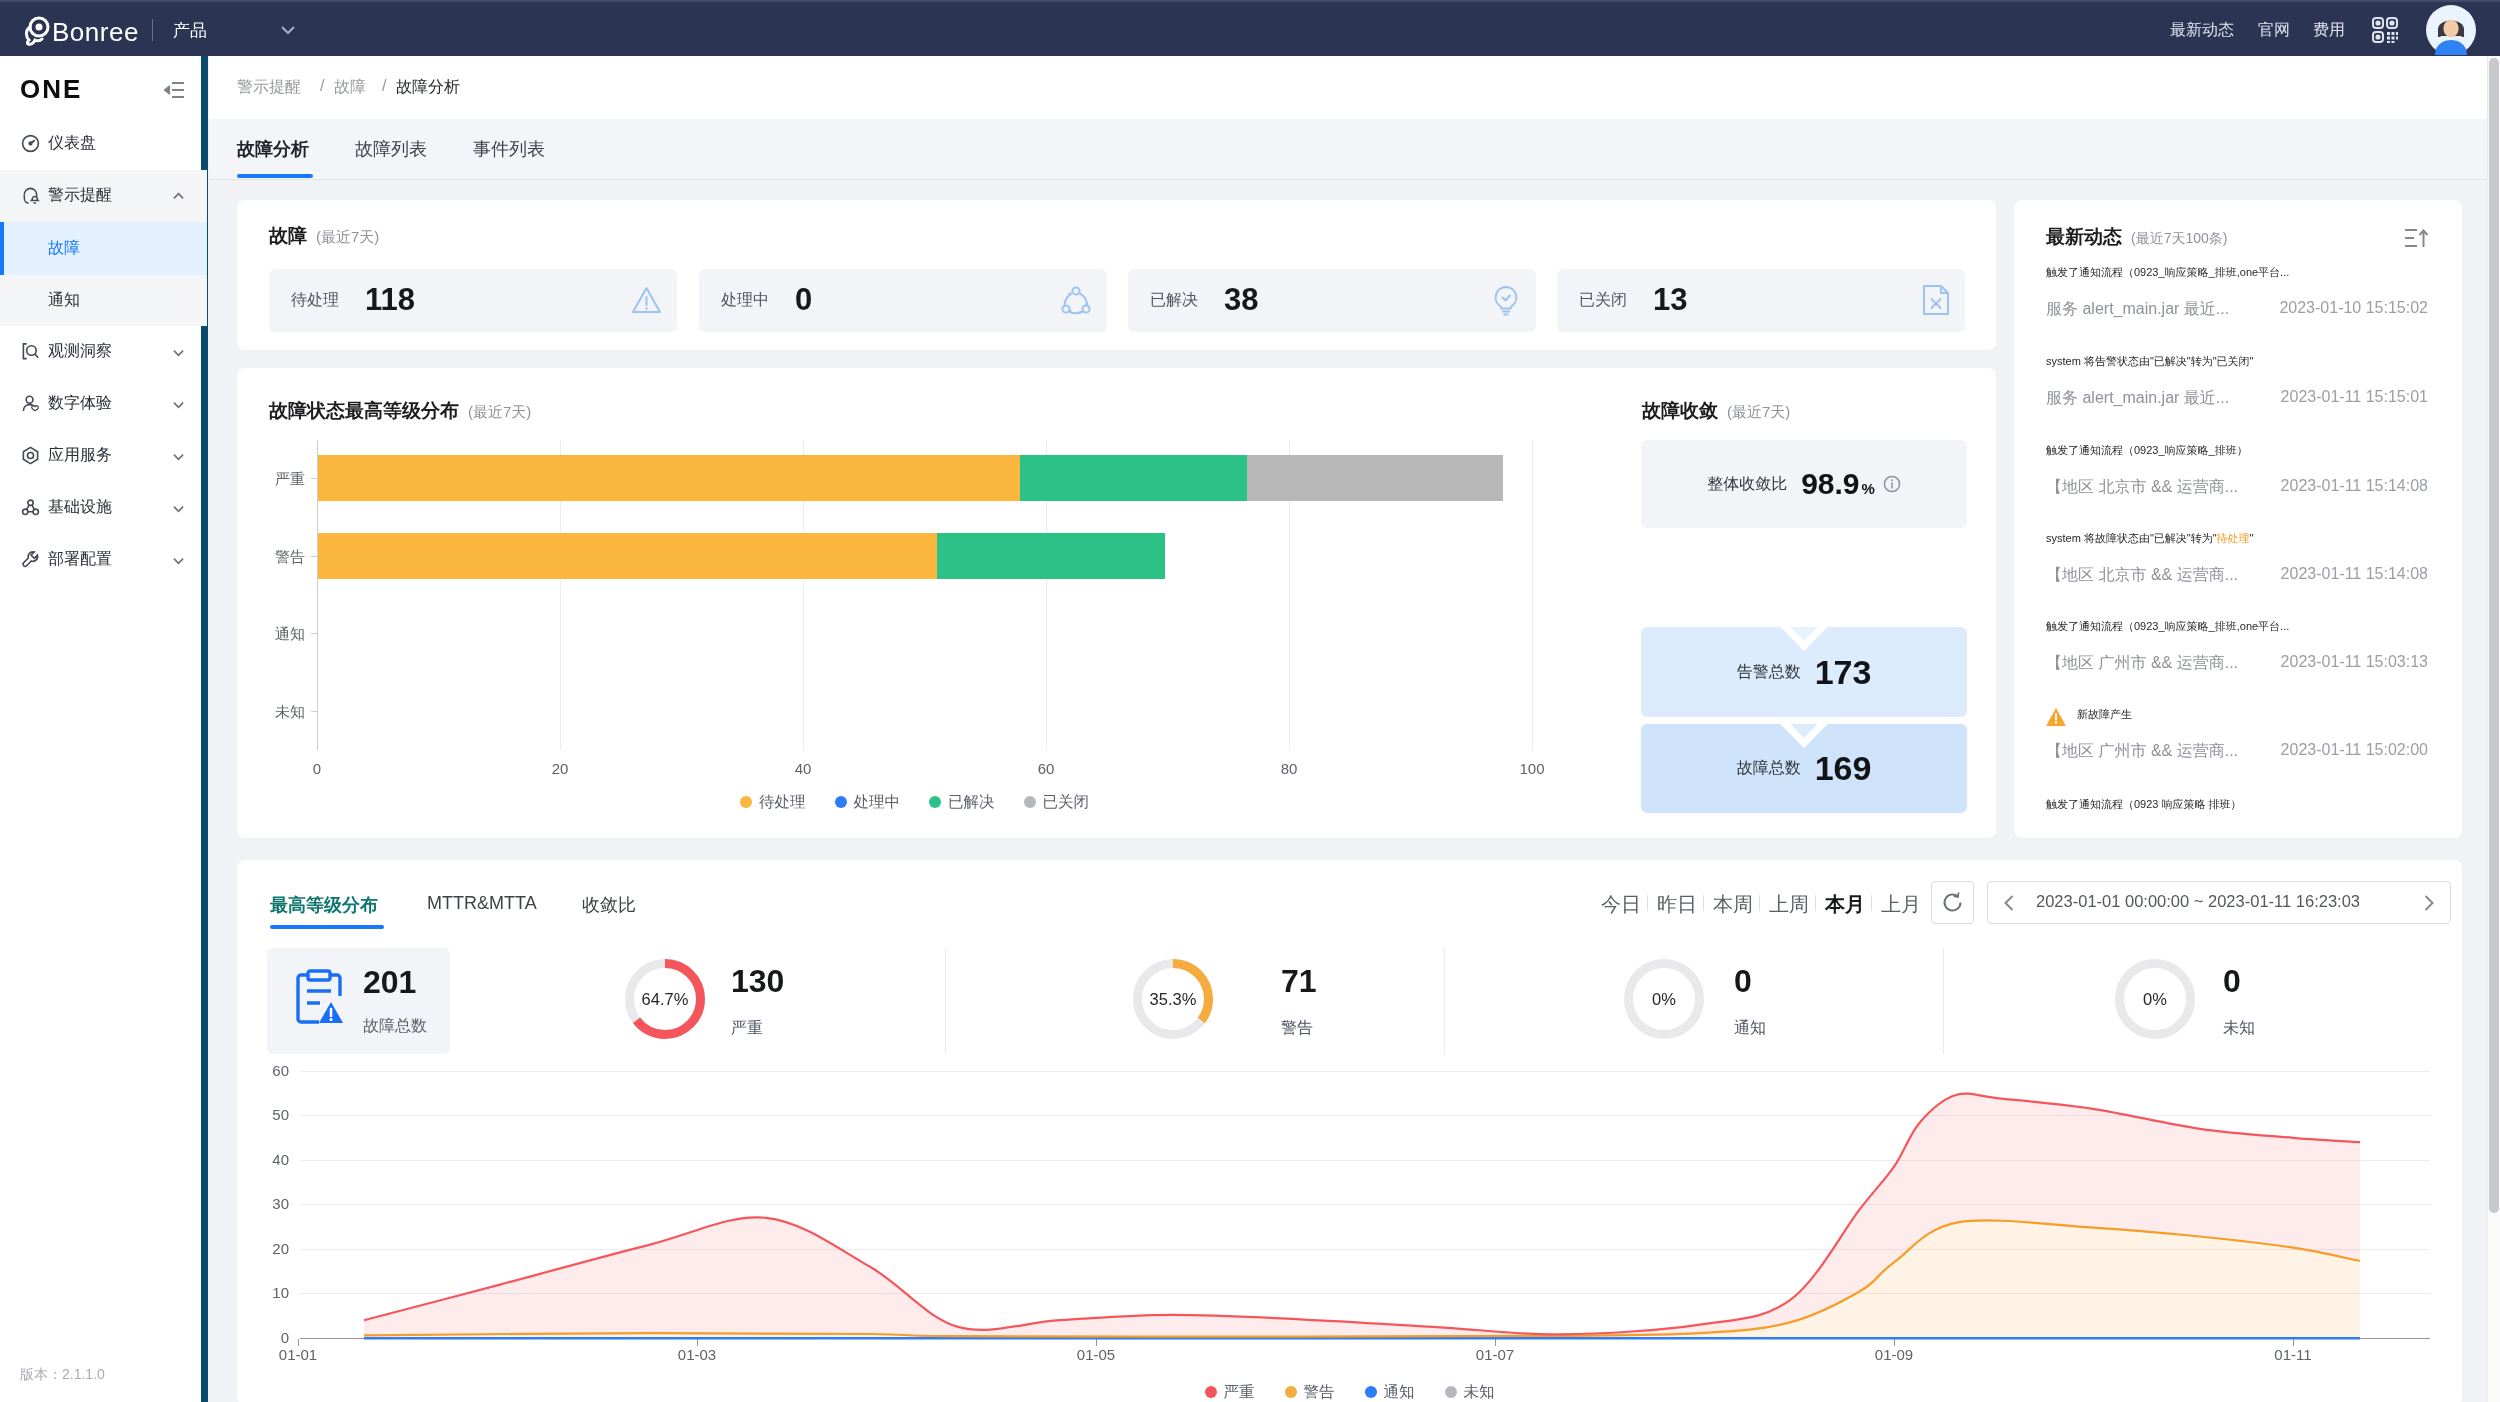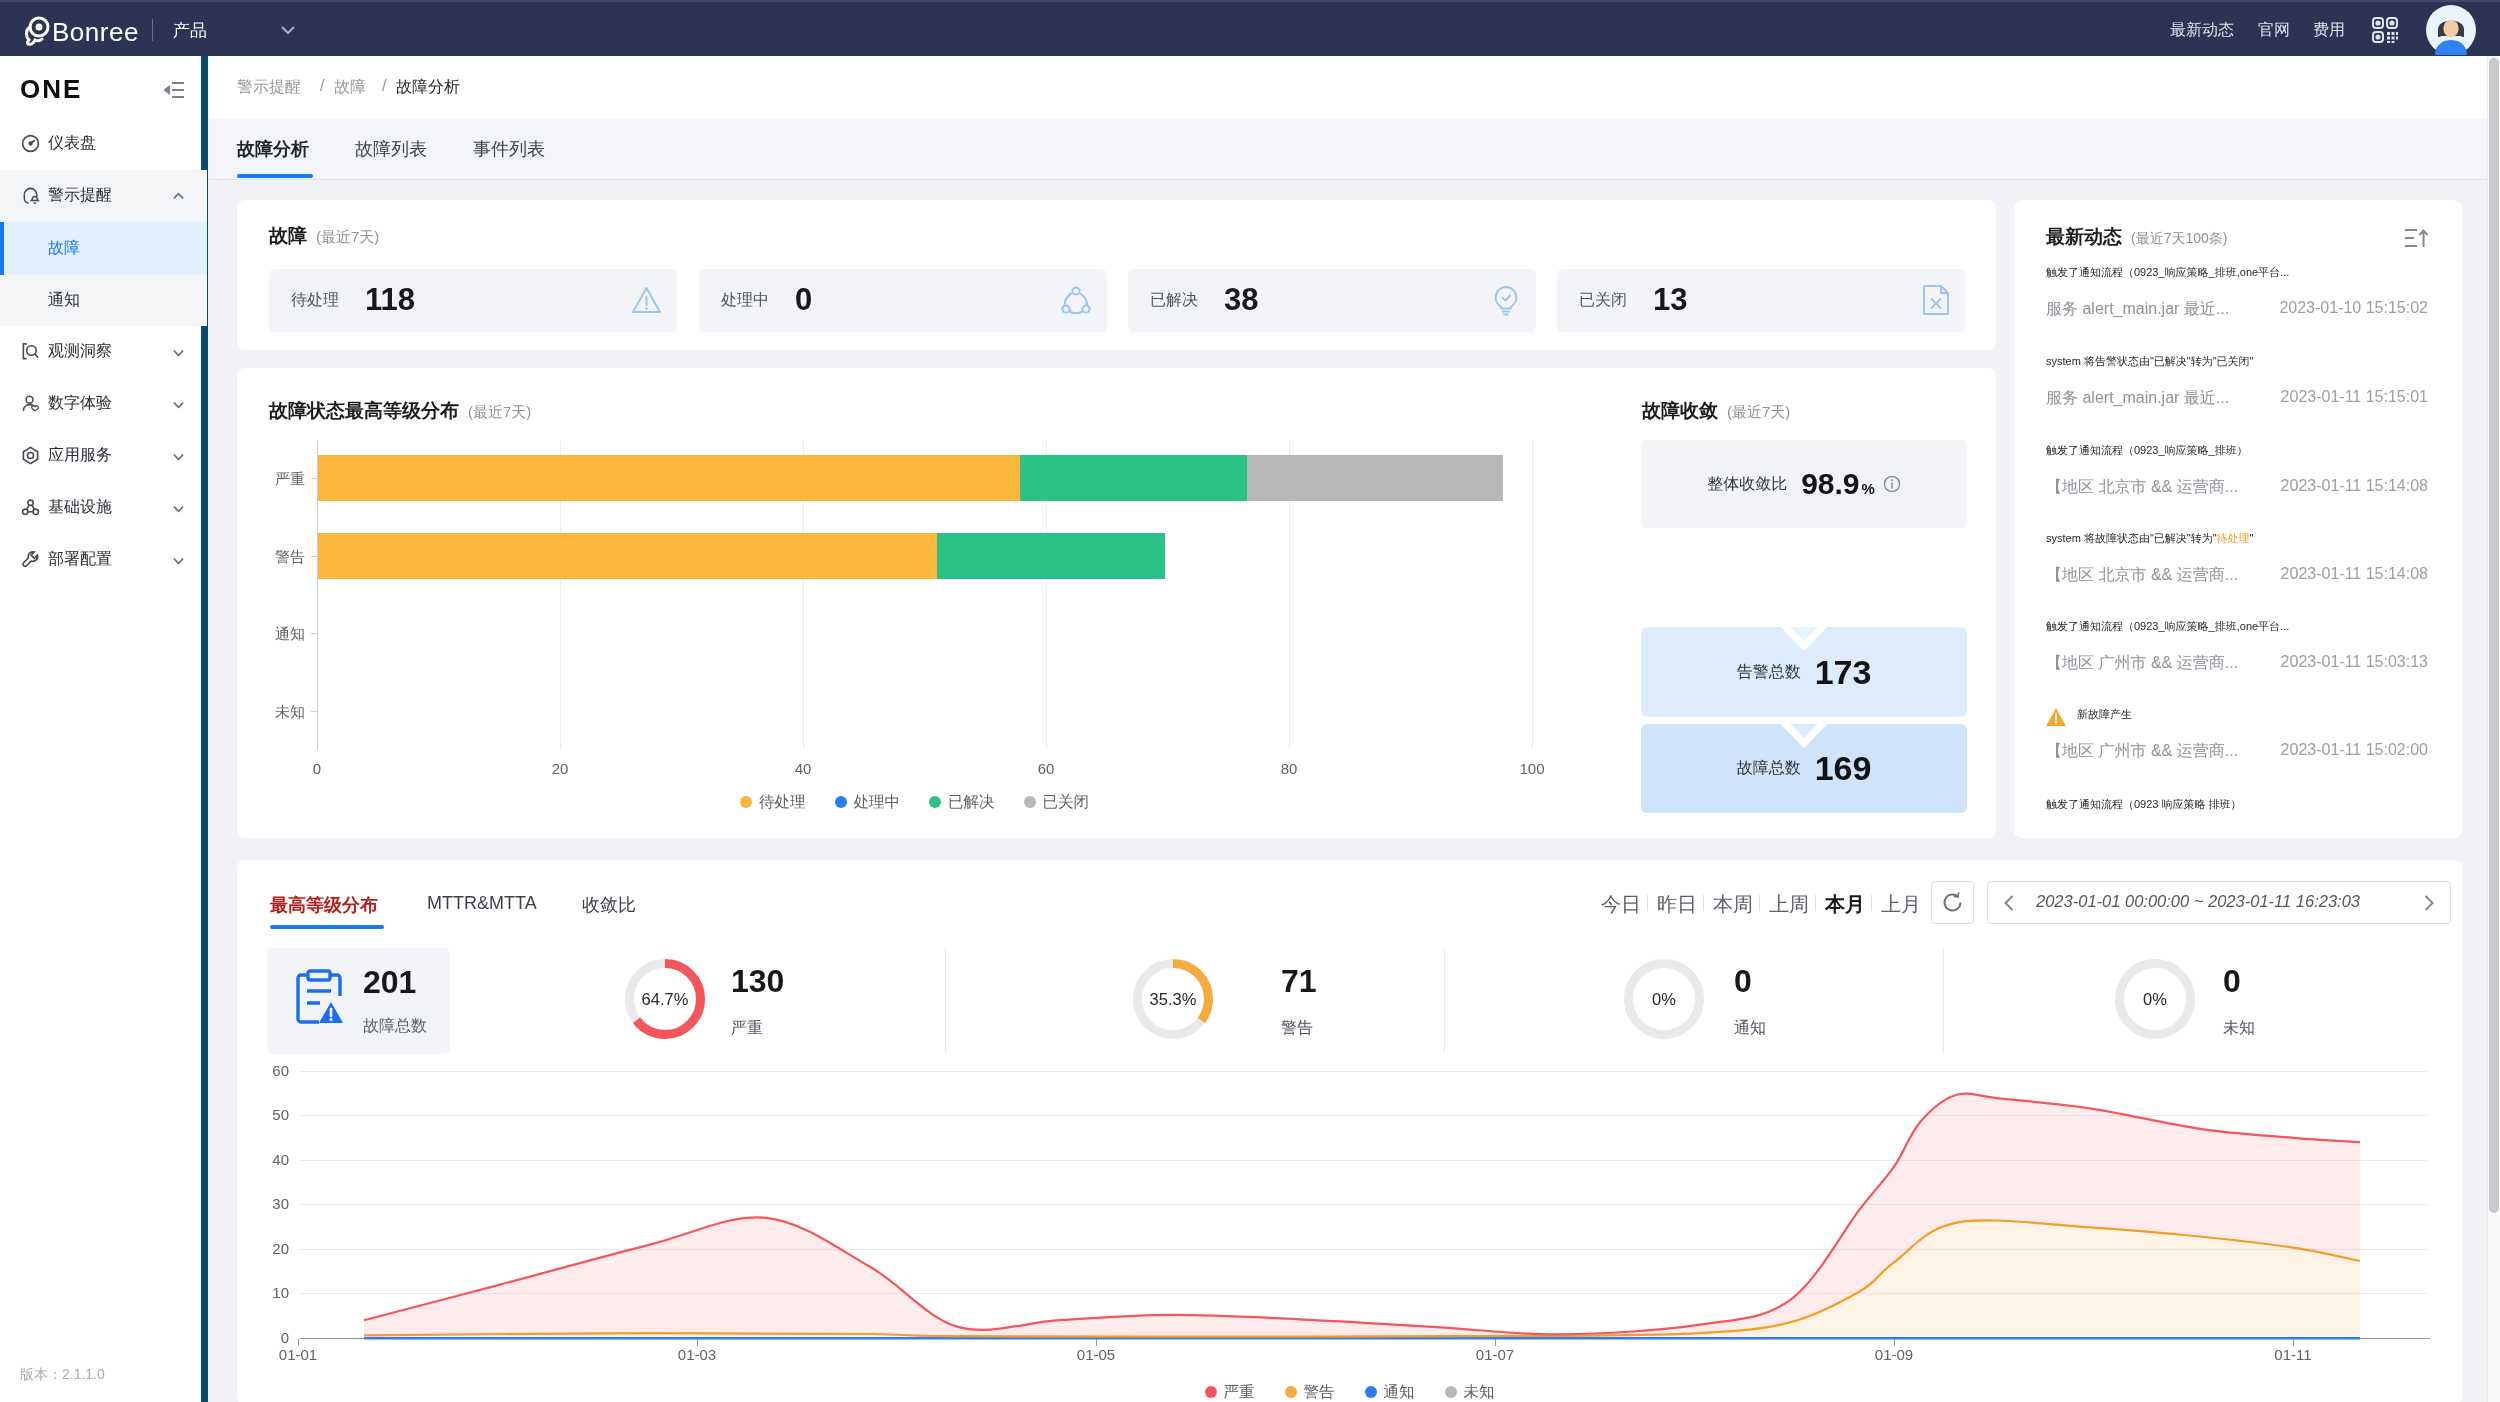--- a/index.html
+++ b/index.html
@@ -364,42 +364,42 @@
         </svg>
     <div class="l1" style="margin-left:31px;">新故障产生</div>
         <div class="l2" style="width:215px;overflow:hidden;">【地区 广州市 &amp;&amp; 运营商...</div>
         <div class="tm">2023-01-11 15:02:00</div>
       </div>
   <div class="fitem" style="top:597px;">
         <div class="l1">触发了通知流程（0923 响应策略 排班）</div>
       </div>
 </div>
 <div class="card" id="card5">
-  <span class="ttab" style="left:33px;top:33px;color:#b91c1c;font-weight:700;">最高等级分布</span>
+  <span class="ttab" style="left:33px;top:33px;color:#0f766e;font-weight:700;">最高等级分布</span>
   <span class="ttab" style="left:190px;top:33px;">MTTR&amp;MTTA</span>
   <span class="ttab" style="left:345px;top:33px;">收敛比</span>
   <div style="position:absolute;left:33px;top:65px;width:114px;height:4px;background:#1677ff;border-radius:2px;"></div>
   <span class="qlink" style="left:1364px;">今日</span>
       <div class="qsep" style="left:1410px;"></div>
   <span class="qlink" style="left:1420px;">昨日</span>
       <div class="qsep" style="left:1466px;"></div>
   <span class="qlink" style="left:1476px;">本周</span>
       <div class="qsep" style="left:1522px;"></div>
   <span class="qlink" style="left:1532px;">上周</span>
       <div class="qsep" style="left:1578px;"></div>
   <span class="qlink" style="left:1588px;color:#17181a;font-weight:700;">本月</span>
       <div class="qsep" style="left:1634px;"></div>
   <span class="qlink" style="left:1644px;">上月</span>
   <div style="position:absolute;left:1694px;top:21px;width:43px;height:43px;border:1px solid #d9dce1;border-radius:4px;">
     <svg style="position:absolute;left:10px;top:10px;" width="21" height="21" viewBox="0 0 21 21" fill="none" stroke="#6d727a" stroke-width="2">
           <path d="M18.5 10.5 a8 8 0 1 1 -2.8 -6.1"></path>
           <path d="M16.5 0.5 L16 5 L11.8 4" stroke-width="1.8"></path>
         </svg>
   </div>
-  <div style="position:absolute;left:1750px;top:21px;width:464px;height:43px;border:1px solid #d9dce1;border-radius:4px;font-style:italic;">
+  <div style="position:absolute;left:1750px;top:21px;width:464px;height:43px;border:1px solid #d9dce1;border-radius:4px;">
     <svg style="position:absolute;left:16px;top:13px;" width="10" height="16" viewBox="0 0 10 16">
           <path d="M8.5 1 L1.5 8 L8.5 15" stroke="#85888f" stroke-width="2" fill="none"></path>
         </svg>
     <span style="position:absolute;left:48px;top:10px;font-size:16.5px;color:#54575e;">2023-01-01 00:00:00 ~ 2023-01-11 16:23:03</span>
     <svg style="position:absolute;right:16px;top:13px;" width="10" height="16" viewBox="0 0 10 16">
           <path d="M1.5 1 L8.5 8 L1.5 15" stroke="#85888f" stroke-width="2" fill="none"></path>
         </svg>
   </div>
 
   <div style="position:absolute;left:30px;top:88px;width:183px;height:106px;background:#f2f4f8;border-radius:6px;">

